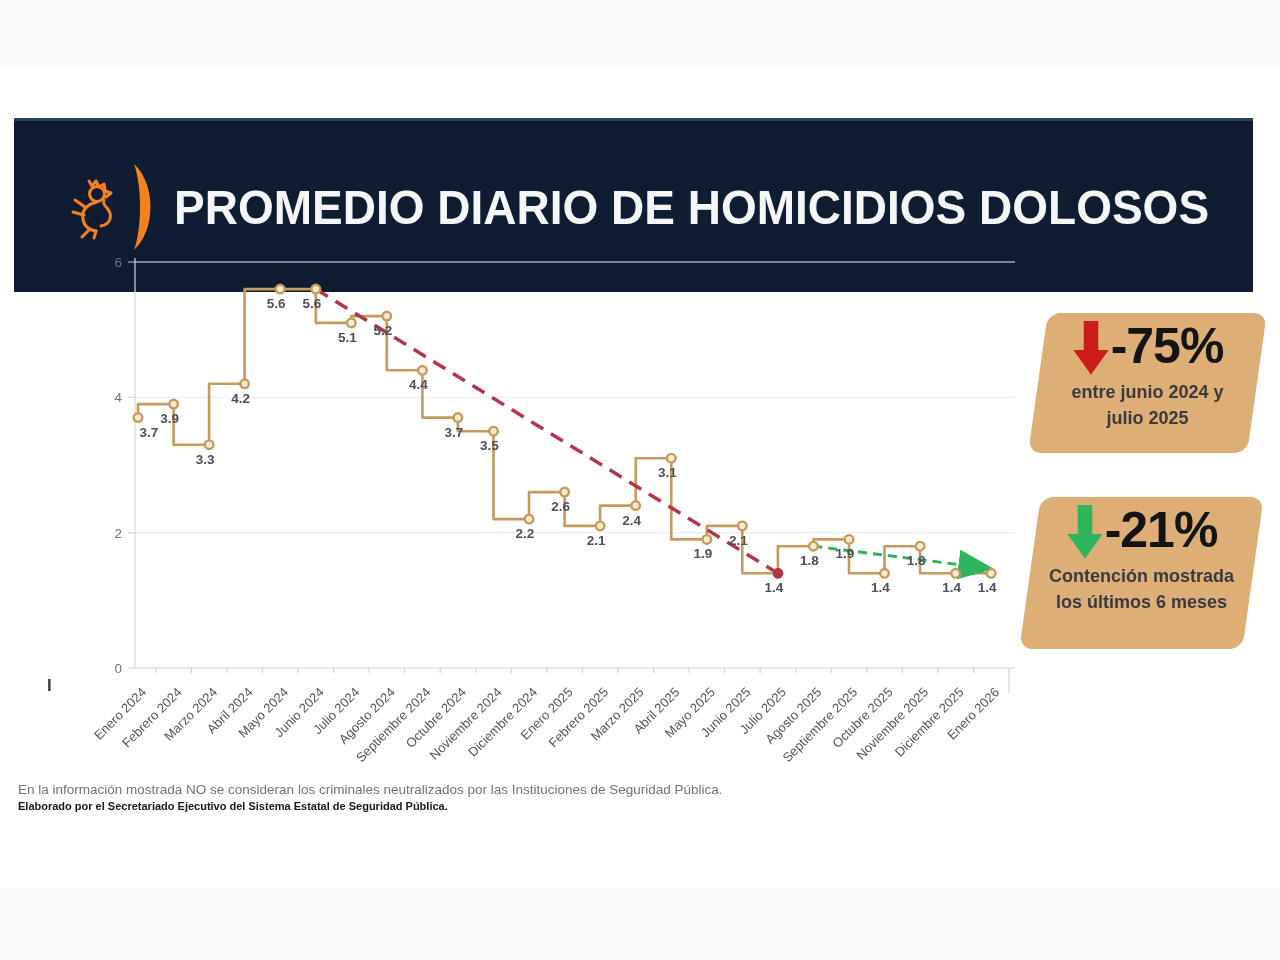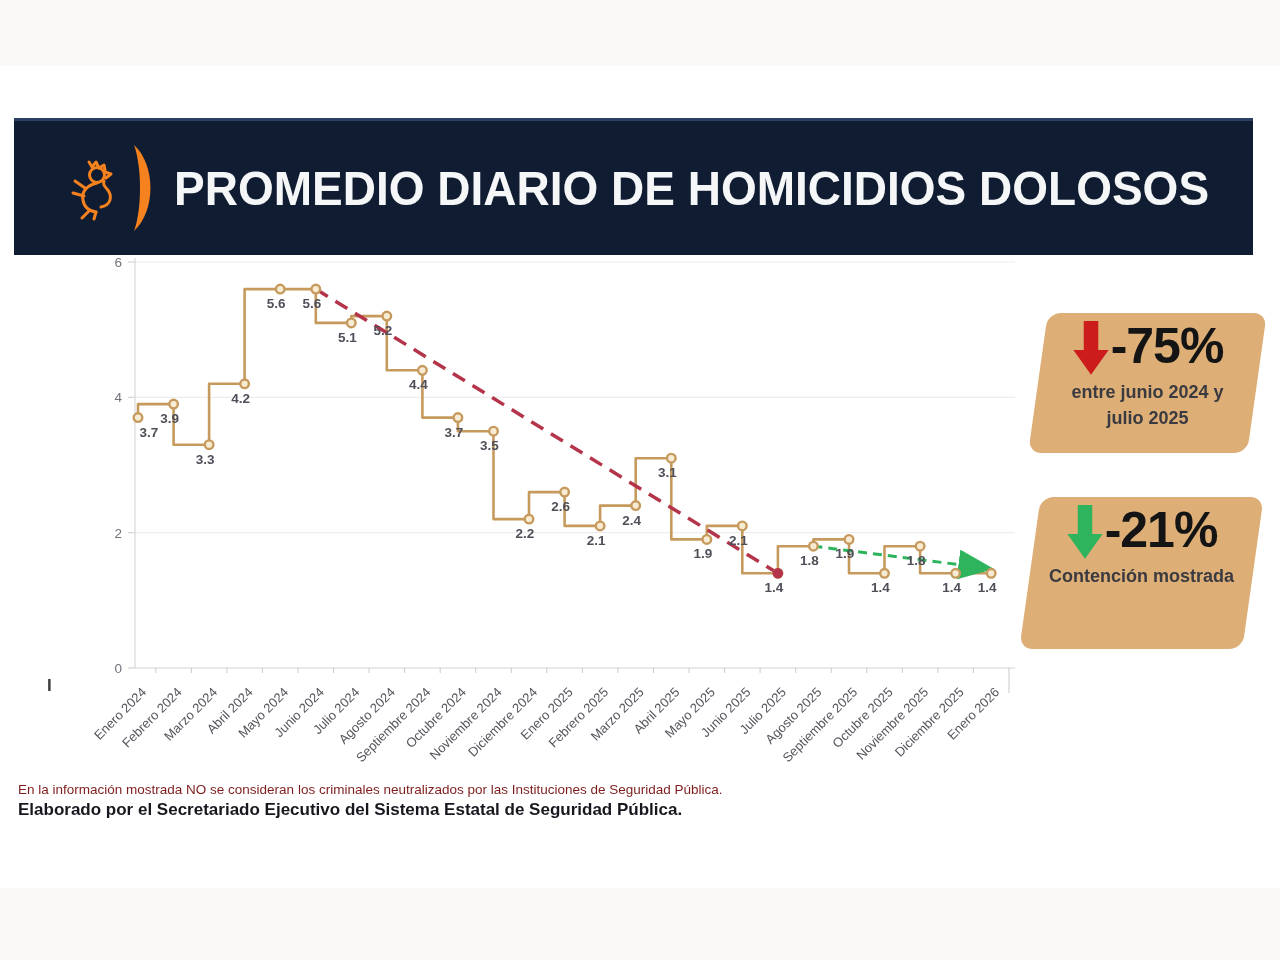--- a/index.html
+++ b/index.html
@@ -7,21 +7,21 @@
     width:1280px;height:960px;position:relative;overflow:hidden;
     background:#ffffff;
     font-family:"Liberation Sans", sans-serif;
   }
   .band{position:absolute;left:0;width:1280px;background:var(--page-band);}
   .band.top{top:0;height:66px;}
   .band.bottom{top:888px;height:72px;}
 
   
   .header-bar{
-    position:absolute;left:14px;top:118px;width:1239px;height:137px;
+    position:absolute;left:14px;top:118px;width:1239px;height:174px;
     background:var(--header-bg);
     border-top:3px solid #2b4063;
     box-sizing:border-box;
     display:flex;align-items:center;
   }
   .lion{margin-left:42px;flex:0 0 auto;}
   .lens{margin-left:10px;flex:0 0 auto;}
   .main-title{
     margin:0 0 0 16px;
     font-size:46px;font-weight:bold;letter-spacing:0px;
@@ -51,22 +51,22 @@
   .pct{
     font-size:50px;font-weight:bold;color:#141414;letter-spacing:-1px;
     line-height:58px;
   }
   .callout-line{
     font-size:18px;font-weight:bold;color:#3a3a40;line-height:26px;text-align:center;
   }
 
   
   .footnote{position:absolute;left:18px;white-space:nowrap;}
-  .footnote.disclaimer{top:782px;font-size:13.5px;color:#7f1d1d;}
-  .footnote.source{top:800px;font-size:17px;font-weight:bold;color:#17171f;}
+  .footnote.disclaimer{top:782px;font-size:13.5px;color:#737373;}
+  .footnote.source{top:800px;font-size:11px;font-weight:bold;color:#17171f;}
 </style>
 </head>
 <body>
 
 <div class="band top"></div>
 <div class="band bottom"></div>
 
 <div class="header-bar">
   <svg class="lion" width="64" height="66" viewBox="0 0 64 66">
     <g fill="none" style="stroke:var(--accent-orange)" stroke-width="3" stroke-linecap="round" stroke-linejoin="round">
@@ -229,17 +229,18 @@
 <div class="callout" style="left:1030px;top:497px;width:223px;height:152px;">
   <div class="callout-bg"></div>
   <div class="callout-content">
     <div class="pct-row">
       <svg width="38" height="58" viewBox="0 0 36 56" style="margin-top:4px;">
         <path d="M11 0 H25 V28 H35 L18 52 L1 28 H11 Z" style="fill:var(--arrow-green)"></path>
       </svg>
       <span class="pct">-21%</span>
     </div>
     <div class="callout-line">Contención mostrada</div>
+    <div class="callout-line">los últimos 6 meses</div>
   </div>
 </div>
 
 <div class="footnote disclaimer">En la información mostrada NO se consideran los criminales neutralizados por las Instituciones de Seguridad Pública.</div>
 <div class="footnote source">Elaborado por el Secretariado Ejecutivo del Sistema Estatal de Seguridad Pública.</div>
 
 </body></html>

